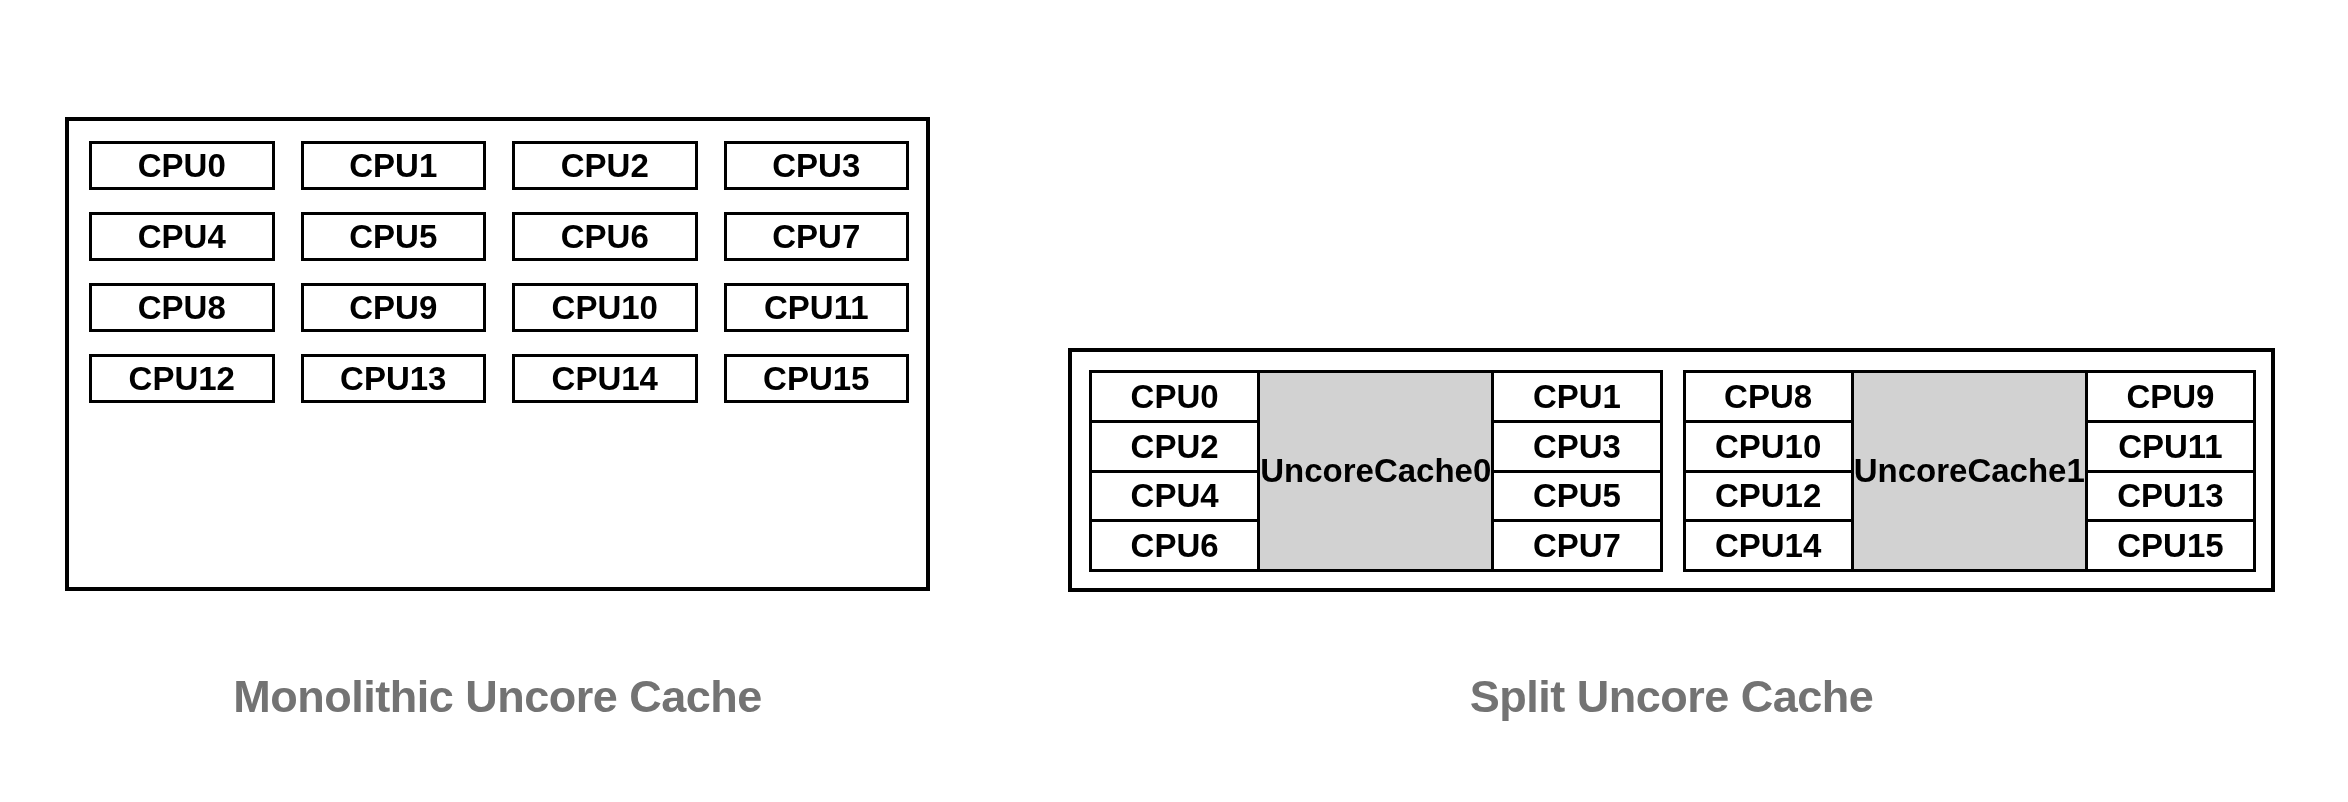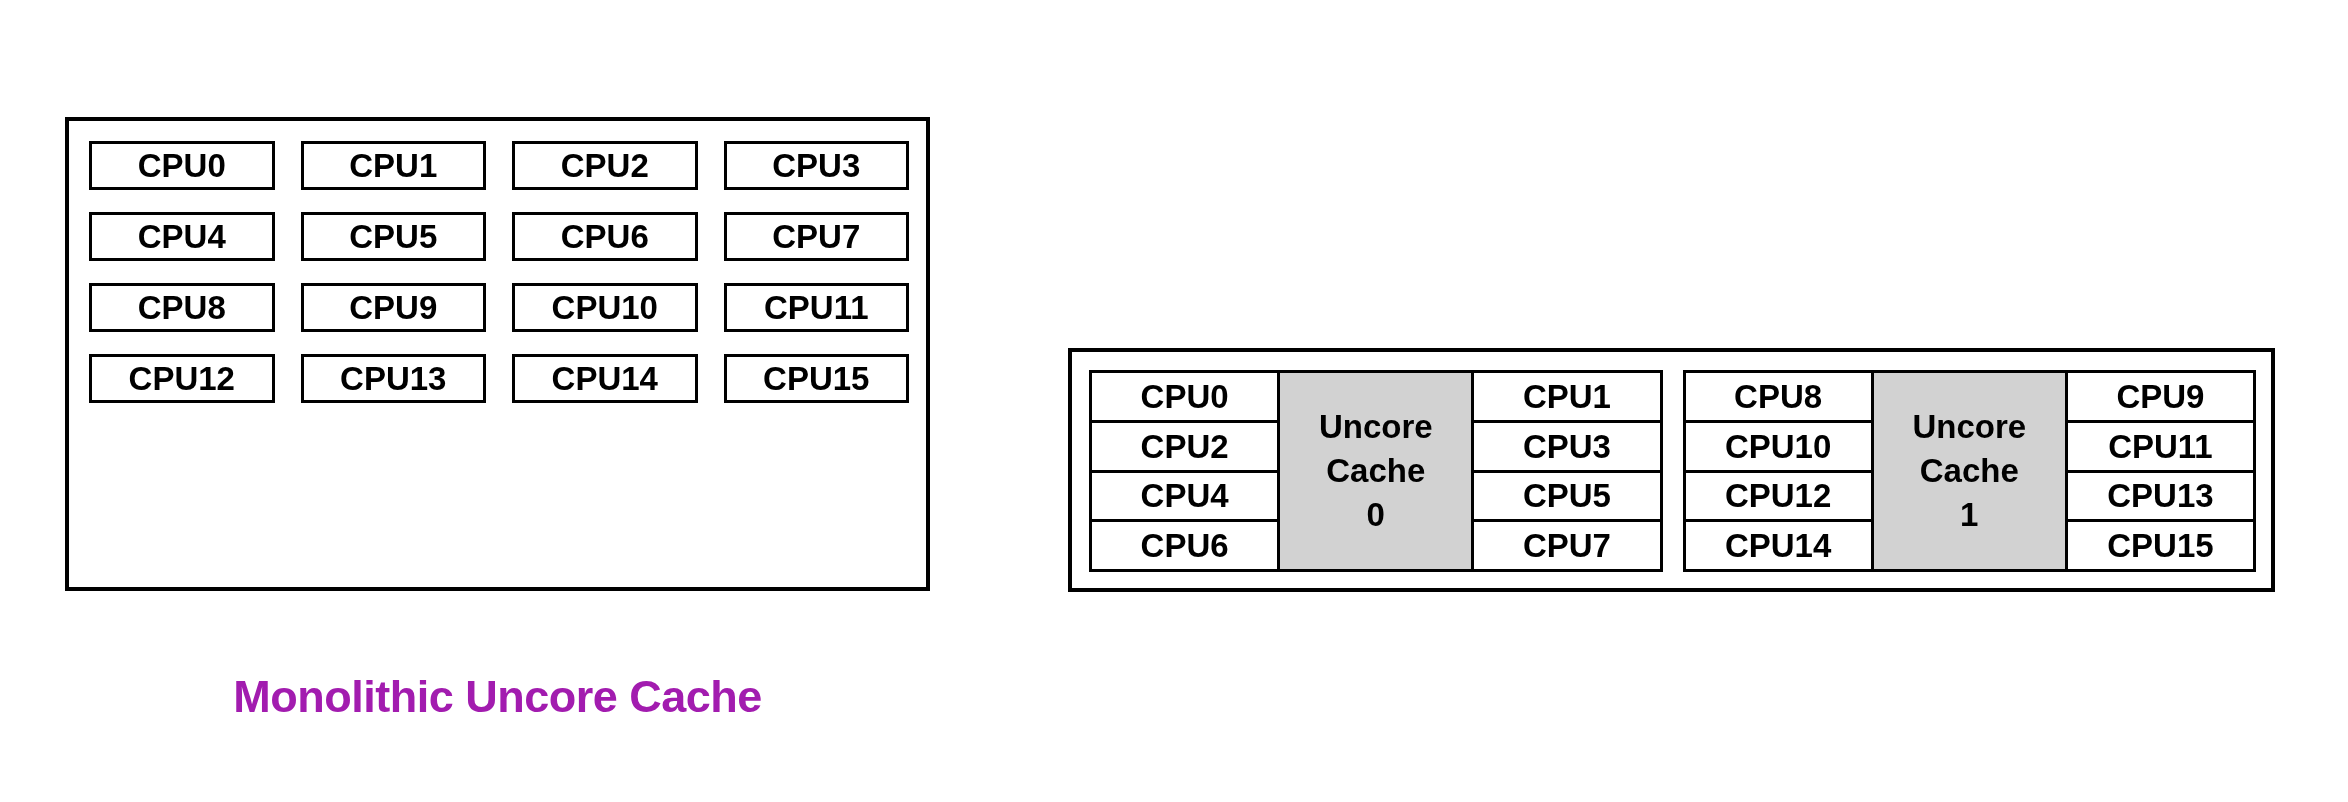--- a/index.html
+++ b/index.html
@@ -69,35 +69,35 @@
     font-size:33px;line-height:1;
     margin-top:-3px;
     white-space:nowrap;
   }
   .split-col .cpu-cell:first-child{margin-top:0;}
   .split-cache{
     flex:1;
     border:3px solid var(--border);
     background:var(--cache-fill);
     margin-left:-3px;
-    display:flex;flex-direction:column;
+    display:flex;flex-direction:row;
     align-items:center;justify-content:center;
     font-size:33px;line-height:44px;
     text-align:center;
     z-index:1;
   }
   .split-col.right-col{margin-left:-3px;}
 
   
   .caption{
     position:absolute;top:643px;
     text-align:center;
     font-size:45px;line-height:1.1;
     letter-spacing:-0.5px;
-    color:#a21caf;
+    color:#737373;
     white-space:nowrap;
   }
   .caption-left{left:65px;width:865px;}
   .caption-right{left:1068px;width:1207px;}
 </style>
 </head>
 <body>
 
 <div class="canvas">
 
@@ -159,14 +159,15 @@
       </div>
       <div class="split-col right-col">
         <div class="cpu-cell">CPU9</div>
         <div class="cpu-cell">CPU11</div>
         <div class="cpu-cell">CPU13</div>
         <div class="cpu-cell">CPU15</div>
       </div>
     </div>
 
   </section>
+  <div class="caption caption-right">Split Uncore Cache</div>
 
 </div>
 
 </body></html>

